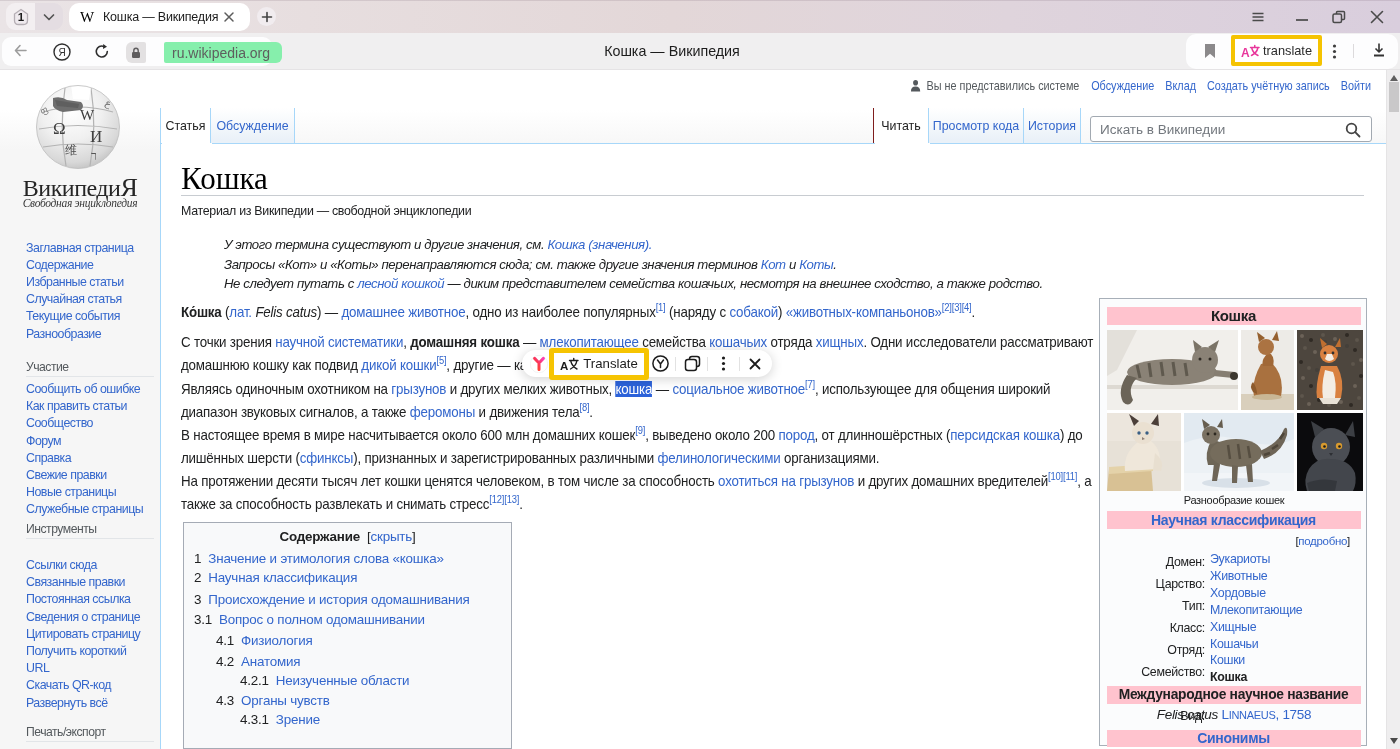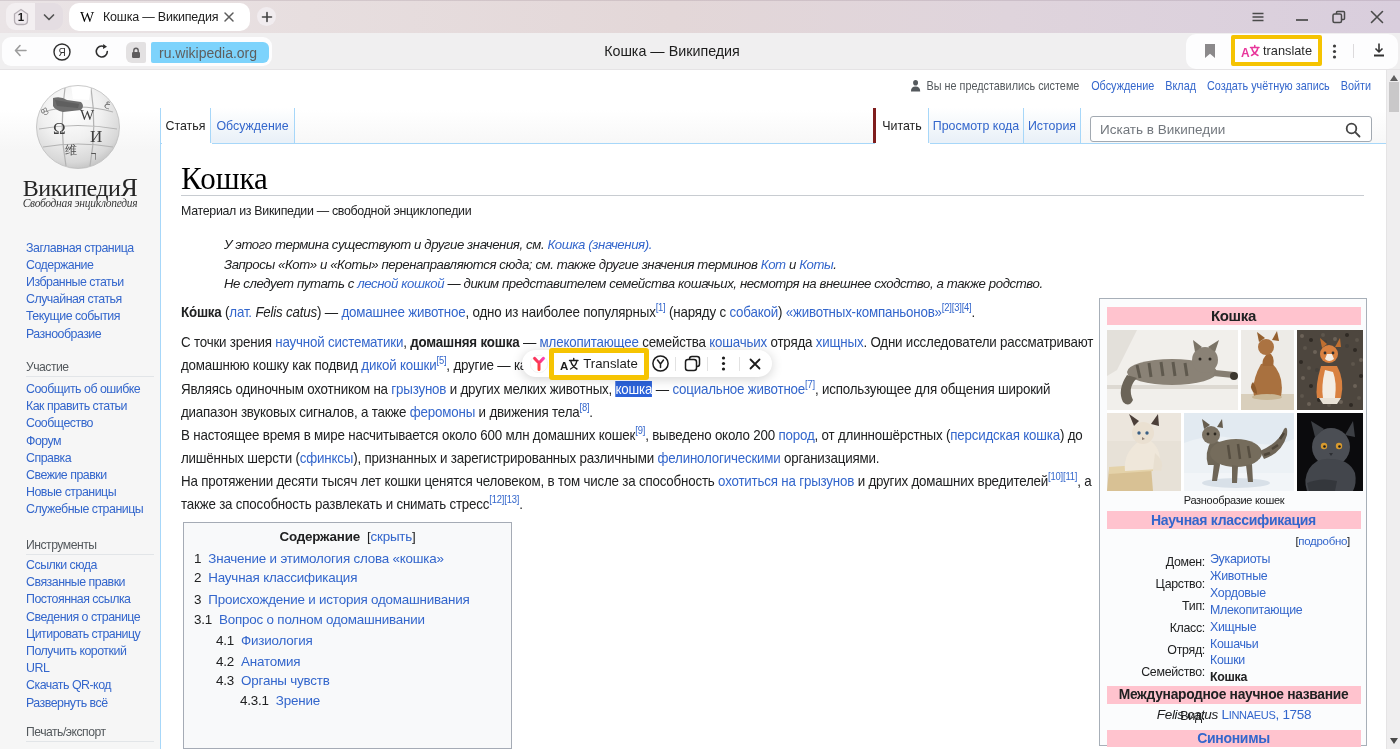--- a/index.html
+++ b/index.html
@@ -15,21 +15,21 @@
   #btn1 { width:29px; height:27px; background:#f3eff1; border-radius:9px 0 0 9px; display:flex; align-items:center; justify-content:center; }
   #btnchev { width:28px; height:27px; background:#e4dde2; border-radius:0 9px 9px 0; display:flex; align-items:center; justify-content:center; }
   #activetab { position:absolute; left:69px; top:3px; width:181px; height:28px; background:#fff; border-radius:10px; display:flex; align-items:center; }
   #plusbtn { position:absolute; left:257px; top:7px; width:19px; height:19px; background:#f1ecef; border-radius:50%; display:flex; align-items:center; justify-content:center; }
   .winctl { position:absolute; top:9px; width:16px; height:16px; }
 
   #addressbar { position:absolute; left:0; top:33px; width:1400px; height:37px; background:#f0eff0; border-bottom:1px solid #e5e3e5; }
   #omnibox { position:absolute; left:2px; top:3.5px; width:270px; height:29px; background:#fdfdfe; border-radius:9px; }
   #urlchips { position:absolute; left:126px; top:9px; height:21px; display:flex; }
   #lockchip { width:20px; height:21px; background:#e3e1e2; border-radius:6px 2px 2px 6px; display:flex; align-items:center; justify-content:center; }
-  #urlchip { width:118px; height:21px; background:#7dd3fc; border-radius:2px 6px 6px 2px; margin-left:5px; display:flex; align-items:center; }
+  #urlchip { width:118px; height:21px; background:#86efac; border-radius:2px 6px 6px 2px; margin-left:18px; display:flex; align-items:center; }
   #pagetitle { position:absolute; left:0; top:0; width:1344px; height:36px; display:flex; align-items:center; justify-content:center; font-size:14.3px; color:#1c1c1c; }
   #rightpill { position:absolute; left:1186px; top:1px; width:212px; height:35px; background:#fdfdfe; border-radius:10px; }
   #ytrchip { position:absolute; left:1231px; top:2px; width:91px; height:31px; background:#fff; border:4.5px solid #f5c301; border-radius:2px; display:flex; align-items:center; justify-content:center; }
 
   
   #page { position:absolute; left:0; top:70px; width:1386px; height:679px; background:#f6f6f6; }
   #pagegrad { position:absolute; left:0; top:0; width:1386px; height:80px; background:linear-gradient(#ffffff 50%, #f6f6f6 100%); }
   #content { position:absolute; left:160px; top:73px; width:1226px; height:606px; background:#fff; border-left:1px solid #a7d7f9; border-top:1px solid #a7d7f9; }
 
   
@@ -197,21 +197,21 @@
       <ul class="abs" style="left:26px; top:311px;">
         <li><a>Сообщить об ошибке</a></li>
         <li><a>Как править статьи</a></li>
         <li><a>Сообщество</a></li>
         <li><a>Форум</a></li>
         <li><a>Справка</a></li>
         <li><a>Свежие правки</a></li>
         <li><a>Новые страницы</a></li>
         <li><a>Служебные страницы</a></li>
       </ul>
-      <div class="sbhead abs" style="left:26px; top:468px;">Инструменты</div>
+      <div class="sbhead abs" style="left:26px; top:452px;">Инструменты</div>
       <ul class="abs" style="left:26px; top:487px;">
         <li><a>Ссылки сюда</a></li>
         <li><a>Связанные правки</a></li>
         <li><a>Постоянная ссылка</a></li>
         <li><a>Сведения о странице</a></li>
         <li><a>Цитировать страницу</a></li>
         <li><a>Получить короткий<br>URL</a></li>
         <li><a>Скачать QR-код</a></li>
         <li><a>Развернуть всё</a></li>
       </ul>
@@ -234,21 +234,21 @@
       </div>
 
       <div class="abs" style="left:160px; top:38px; height:35px; display:flex; font-size:12.4px;">
         <div style="width:51px; background:#fff; border-left:1px solid #a7d7f9; border-right:1px solid #a7d7f9; display:flex; align-items:center; justify-content:center; color:#222;">Статья</div>
         <div style="width:84px; background:linear-gradient(#ffffff,#eaf1f8 92%); border-right:1px solid #a7d7f9; display:flex; align-items:center; justify-content:center;">
             <a>Обсуждение</a>
           </div>
       </div>
 
       <div class="abs" style="left:873px; top:38px; height:35px; display:flex; font-size:12.4px;">
-        <div style="width:56px; background:#fff; border-left:3px solid #7f1d1d; border-right:1px solid #a7d7f9; display:flex; align-items:center; justify-content:center; color:#222;">Читать</div>
+        <div style="width:56px; background:#fff; border-left:1px solid #7f1d1d; border-right:1px solid #a7d7f9; display:flex; align-items:center; justify-content:center; color:#222;">Читать</div>
         <div style="width:95px; background:linear-gradient(#ffffff,#eaf1f8 92%); border-right:1px solid #a7d7f9; display:flex; align-items:center; justify-content:center;">
             <a>Просмотр кода</a>
           </div>
         <div style="width:57px; background:linear-gradient(#ffffff,#eaf1f8 92%); border-right:1px solid #a7d7f9; display:flex; align-items:center; justify-content:center;">
             <a>История</a>
           </div>
       </div>
 
       <div class="abs" style="left:1090px; top:46px; width:282px; height:26px; background:#fff; border:1px solid #a2a9b1; border-radius:3px; display:flex; align-items:center;">
         <span style="font-size:13.5px; color:#72777d; margin-left:9px;">Искать в Википедии</span>
@@ -275,20 +275,21 @@
 
       <div class="abs" style="left:183px; top:452px; width:329px; height:227px; background:#f8f9fa; border:1px solid #a5abb5; font-size:13.4px; letter-spacing:-0.2px;">
         <div style="text-align:center; margin-top:6px; color:#202122;"><b>Содержание</b>&nbsp; <span style="color:#202122;">[</span><a>скрыть</a><span style="color:#202122;">]</span></div>
         <div style="margin:5px 0 0 10px; line-height:19.4px; color:#202122;">
           <div>1&nbsp; <a>Значение и этимология слова «кошка»</a></div>
           <div style="margin-top:0px;">2&nbsp; <a>Научная классификация</a></div>
           <div style="margin-top:2.6px;">3&nbsp; <a>Происхождение и история одомашнивания</a></div>
           <div style="">3.1&nbsp; <a>Вопрос о полном одомашнивании</a></div>
           <div style="margin-left:22px; margin-top:1.6px;">4.1&nbsp; <a>Физиология</a></div>
           <div style="margin-left:22px; margin-top:1.6px;">4.2&nbsp; <a>Анатомия</a></div>
+          <div style="margin-left:46px;">4.2.1&nbsp; <a>Неизученные области</a></div>
           <div style="margin-left:22px;">4.3&nbsp; <a>Органы чувств</a></div>
           <div style="margin-left:46px;">4.3.1&nbsp; <a>Зрение</a></div>
         </div>
       </div>
     </div>
     <div id="infobox">
       <div class="pinkhead" style="top:8px; height:18px; font-size:15px; line-height:18px;">Кошка</div>
 
       <div class="abs" style="left:7px; top:31px; width:256px; height:161px; background:#fff;">
         <svg width="256" height="161" viewBox="0 0 256 161">

